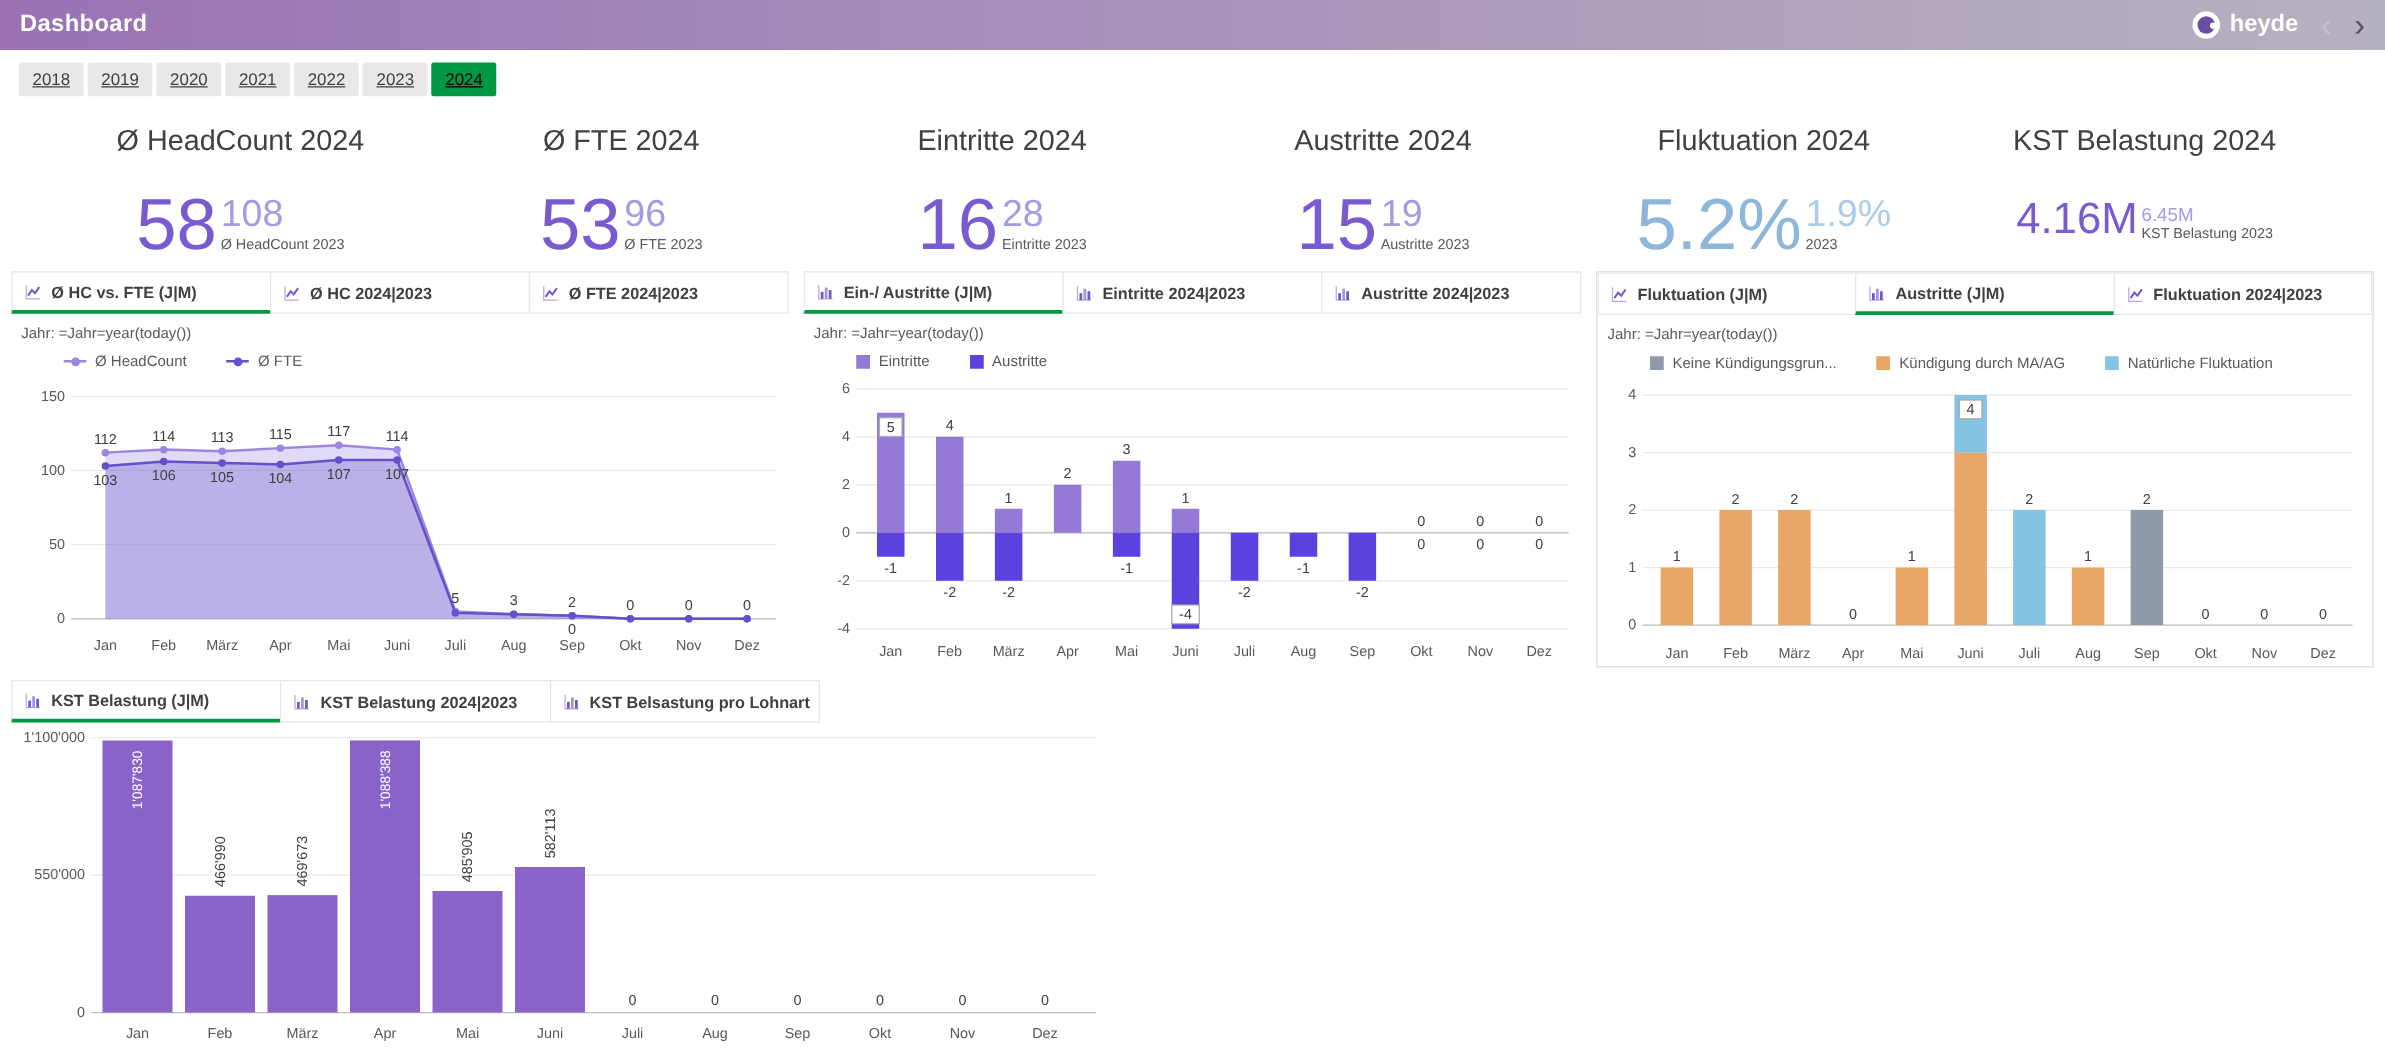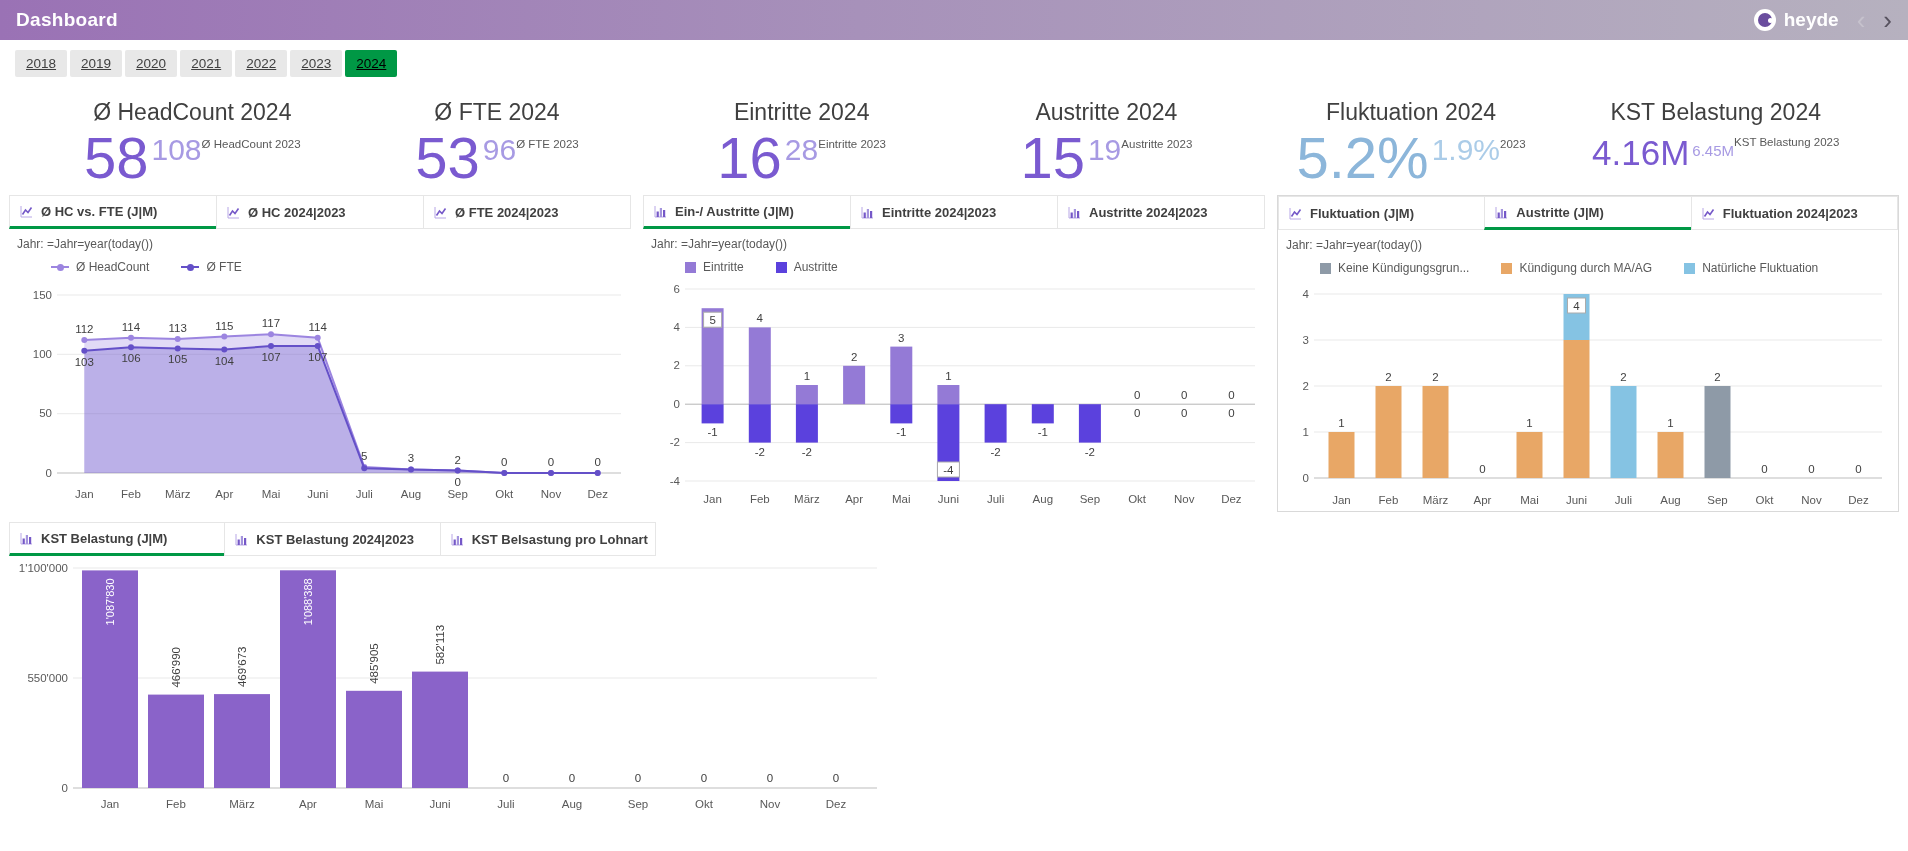--- a/index.html
+++ b/index.html
@@ -29,24 +29,24 @@
 
   
   .filter-row{display:flex;gap:3px;padding:10px 15px 6px;}
   .year-btn{height:27px;padding:0 11px;font-size:13.5px;font-family:inherit;background:#e8e8e8;
     border:none;border-radius:2px;color:#404040;cursor:pointer;text-decoration:underline;}
   .year-btn.selected{background:var(--green);color:#000000;}
 
   
   .kpi-row{display:flex;padding:16px 40px 6px;}
   .kpi{flex:1;text-align:center;}
-  .kpi-title{font-size:23px;font-weight:400;color:#404040;margin-bottom:4px;}
+  .kpi-title{font-size:23px;font-weight:400;color:#404040;margin-bottom:26px;}
   .kpi-numbers{display:flex;justify-content:center;align-items:flex-start;gap:3px;}
   .kpi-value{font-size:58px;line-height:.95;color:var(--purple);}
-  .kpi-sub{display:flex;flex-direction:row;align-items:flex-start;text-align:left;padding-top:5px;}
+  .kpi-sub{display:flex;flex-direction:column;align-items:flex-start;text-align:left;padding-top:5px;}
   .kpi-prev{font-size:30px;line-height:1;color:var(--purple-light);}
   .kpi-prev-label{font-size:11.5px;color:#595959;margin-top:3px;white-space:nowrap;}
   .kpi.blue .kpi-value{color:var(--blue);}
   .kpi.blue .kpi-prev{color:var(--blue-light);}
   .kpi.compact .kpi-title{}
   .kpi.compact .kpi-value{font-size:35px;padding-top:6px;}
   .kpi.compact .kpi-prev{font-size:15px;padding-top:8px;}
   .kpi.compact .kpi-prev-label{margin-top:1px;}
 
   

